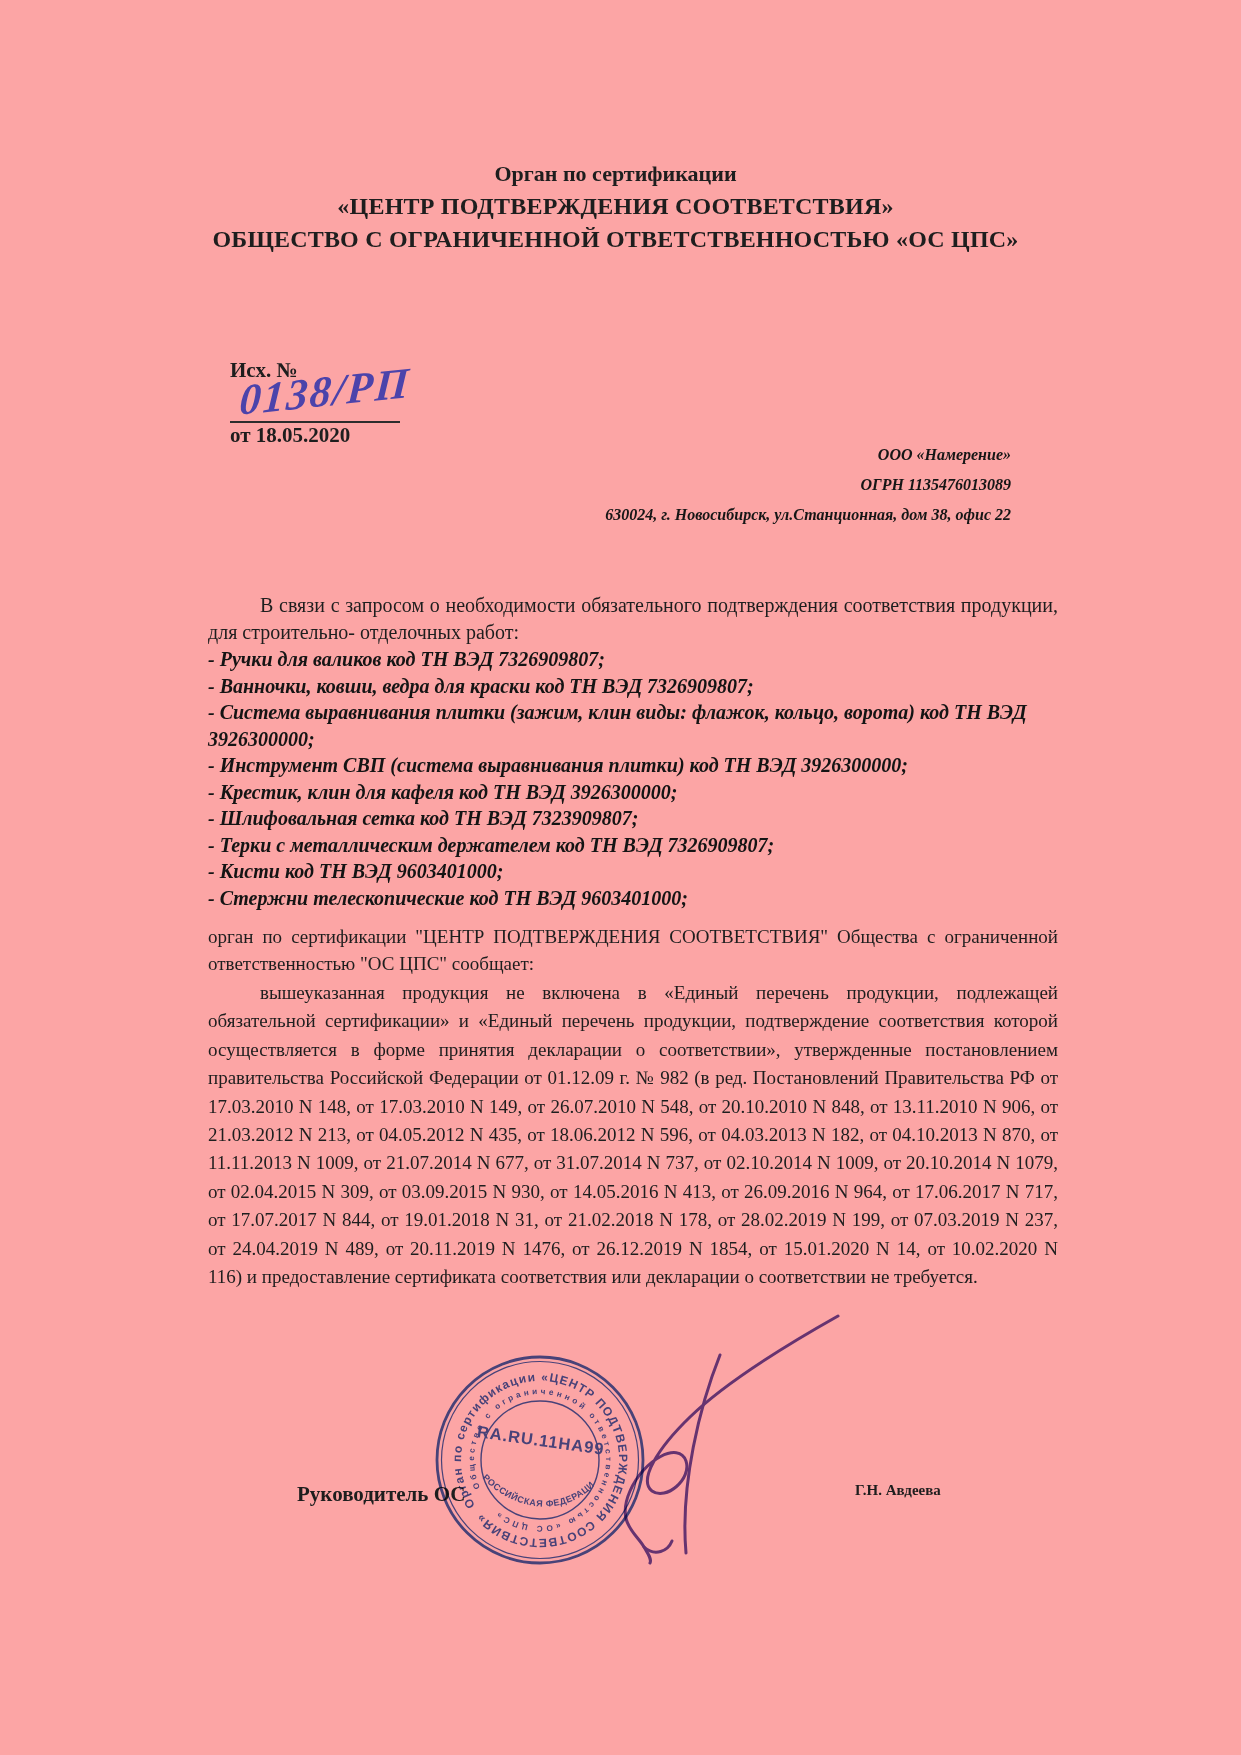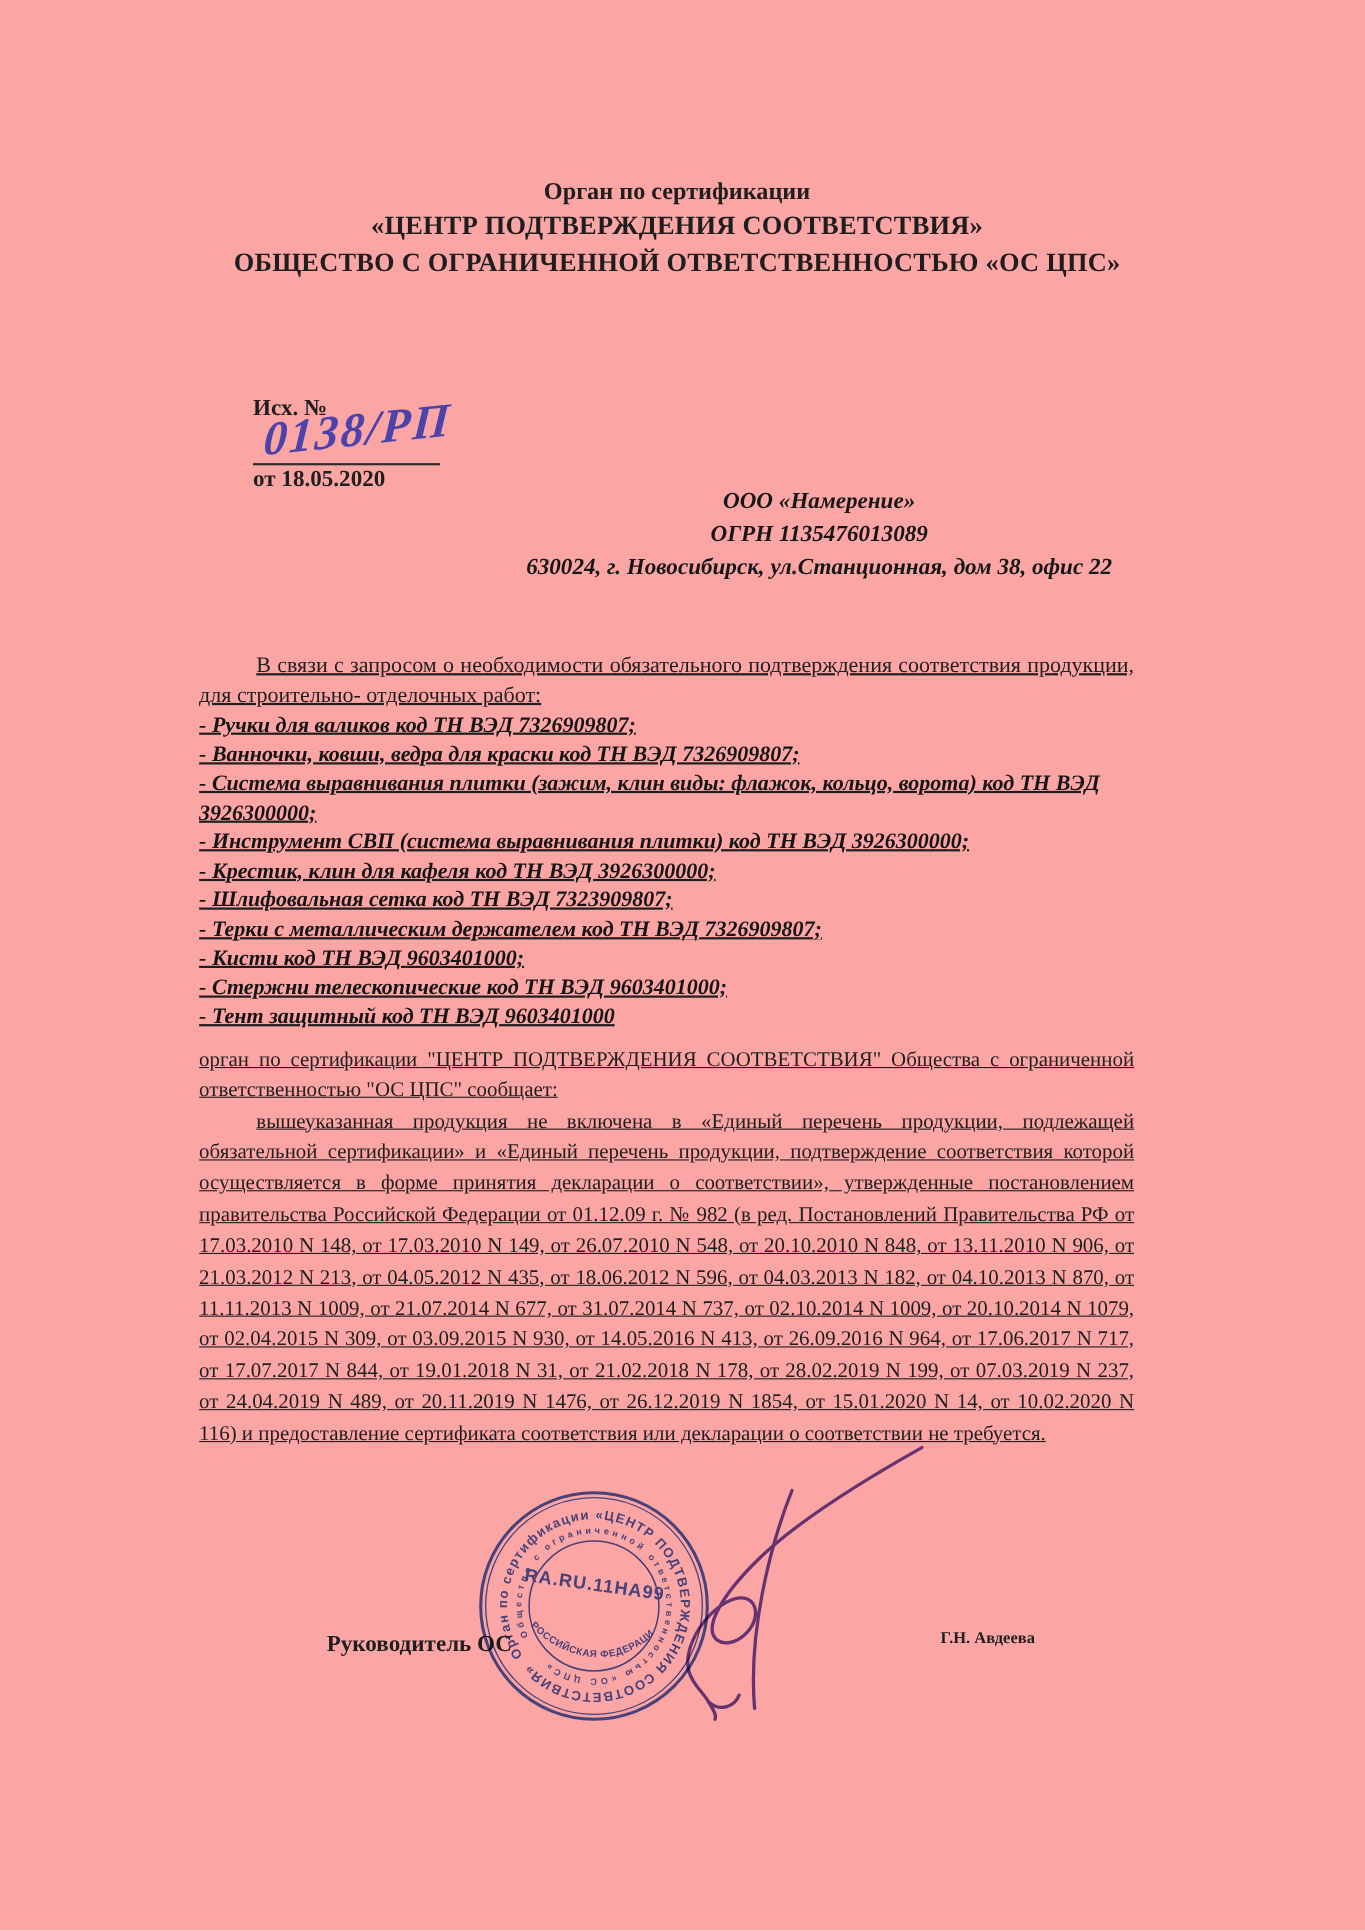--- a/index.html
+++ b/index.html
@@ -31,25 +31,25 @@
     position:absolute;left:8px;bottom:-4px;
     font-style:italic;font-weight:bold;
     font-size:43px;letter-spacing:2px;
     color:#4b43ab;
     transform:rotate(-6deg) skewX(-10deg);
     transform-origin:left bottom;
     white-space:nowrap;
   }
   
   .recipient{
-    position:absolute;top:440px;right:230px;text-align:center;
-    font-weight:bold;font-style:italic;font-size:21px;line-height:30px;color:#161616;
+    position:absolute;top:440px;right:230px;text-align:right;
+    font-weight:bold;font-style:italic;font-size:16px;line-height:30px;color:#161616;
   }
   
-  .body-text{position:absolute;top:592px;left:181px;width:850px;font-size:20px;text-decoration:underline;}
+  .body-text{position:absolute;top:592px;left:208px;width:850px;font-size:20px;}
   .body-text p{margin:0;}
   .intro{ text-indent:52px;text-align:justify;line-height:27px; }
   .products{font-weight:bold;font-style:italic;line-height:26.5px;color:#141414;}
   .statement{margin-top:12px !important;text-align:justify;line-height:27px;font-size:19px;}
   .statement-main{margin-top:2px !important;text-indent:52px;text-align:justify;line-height:28.4px;font-size:19px;text-align-last:left;}
   
   .signer-title{position:absolute;top:1482px;left:297px;font-weight:bold;font-size:21px;}
   .signer-name{position:absolute;top:1482px;left:855px;font-weight:bold;font-size:15px;}
   
   .stamp-svg{position:absolute;left:432px;top:1352px;width:216px;height:216px;opacity:.88;mix-blend-mode:multiply;}
@@ -87,21 +87,20 @@
     <div class="products">
       <div>- Ручки для валиков код ТН ВЭД 7326909807;</div>
       <div>- Ванночки, ковши, ведра для краски код ТН ВЭД 7326909807;</div>
       <div>- Система выравнивания плитки (зажим, клин виды: флажок, кольцо, ворота) код ТН ВЭД 3926300000;</div>
       <div>- Инструмент СВП (система выравнивания плитки) код ТН ВЭД 3926300000;</div>
       <div>- Крестик, клин для кафеля код ТН ВЭД 3926300000;</div>
       <div>- Шлифовальная сетка код ТН ВЭД 7323909807;</div>
       <div>- Терки с металлическим держателем код ТН ВЭД 7326909807;</div>
       <div>- Кисти код ТН ВЭД 9603401000;</div>
       <div>- Стержни телескопические код ТН ВЭД 9603401000;</div>
-      <div>- Тент защитный код ТН ВЭД 9603401000</div>
     </div>
     <p class="statement">орган по сертификации "ЦЕНТР ПОДТВЕРЖДЕНИЯ СООТВЕТСТВИЯ" Общества с ограниченной ответственностью "ОС ЦПС" сообщает:</p>
     <p class="statement-main">вышеуказанная продукция не включена  в «Единый перечень продукции, подлежащей обязательной сертификации» и «Единый перечень продукции, подтверждение соответствия которой осуществляется в форме принятия декларации о соответствии», утвержденные постановлением правительства Российской Федерации от 01.12.09 г. № 982 (в ред. Постановлений Правительства РФ от 17.03.2010 N 148, от 17.03.2010 N 149, от 26.07.2010 N 548, от 20.10.2010 N 848, от 13.11.2010 N 906, от 21.03.2012 N 213, от 04.05.2012 N 435, от 18.06.2012 N 596, от 04.03.2013 N 182, от 04.10.2013 N 870, от 11.11.2013 N 1009, от 21.07.2014 N 677, от 31.07.2014 N 737, от 02.10.2014 N 1009, от 20.10.2014 N 1079, от 02.04.2015 N 309, от 03.09.2015 N 930, от 14.05.2016 N 413, от 26.09.2016 N 964, от 17.06.2017 N 717, от 17.07.2017 N 844, от 19.01.2018 N 31, от 21.02.2018 N 178, от 28.02.2019 N 199, от 07.03.2019 N 237, от 24.04.2019 N 489, от 20.11.2019 N 1476, от 26.12.2019 N 1854, от 15.01.2020 N 14, от 10.02.2020 N 116) и предоставление сертификата соответствия или декларации о соответствии не требуется.</p>
   </main>
 
   <div class="signer-title">Руководитель ОС</div>
   <div class="signer-name">Г.Н. Авдеева</div>
 
   <svg class="stamp-svg" viewBox="0 0 216 216" xmlns="http://www.w3.org/2000/svg" aria-hidden="true">
     <defs>

